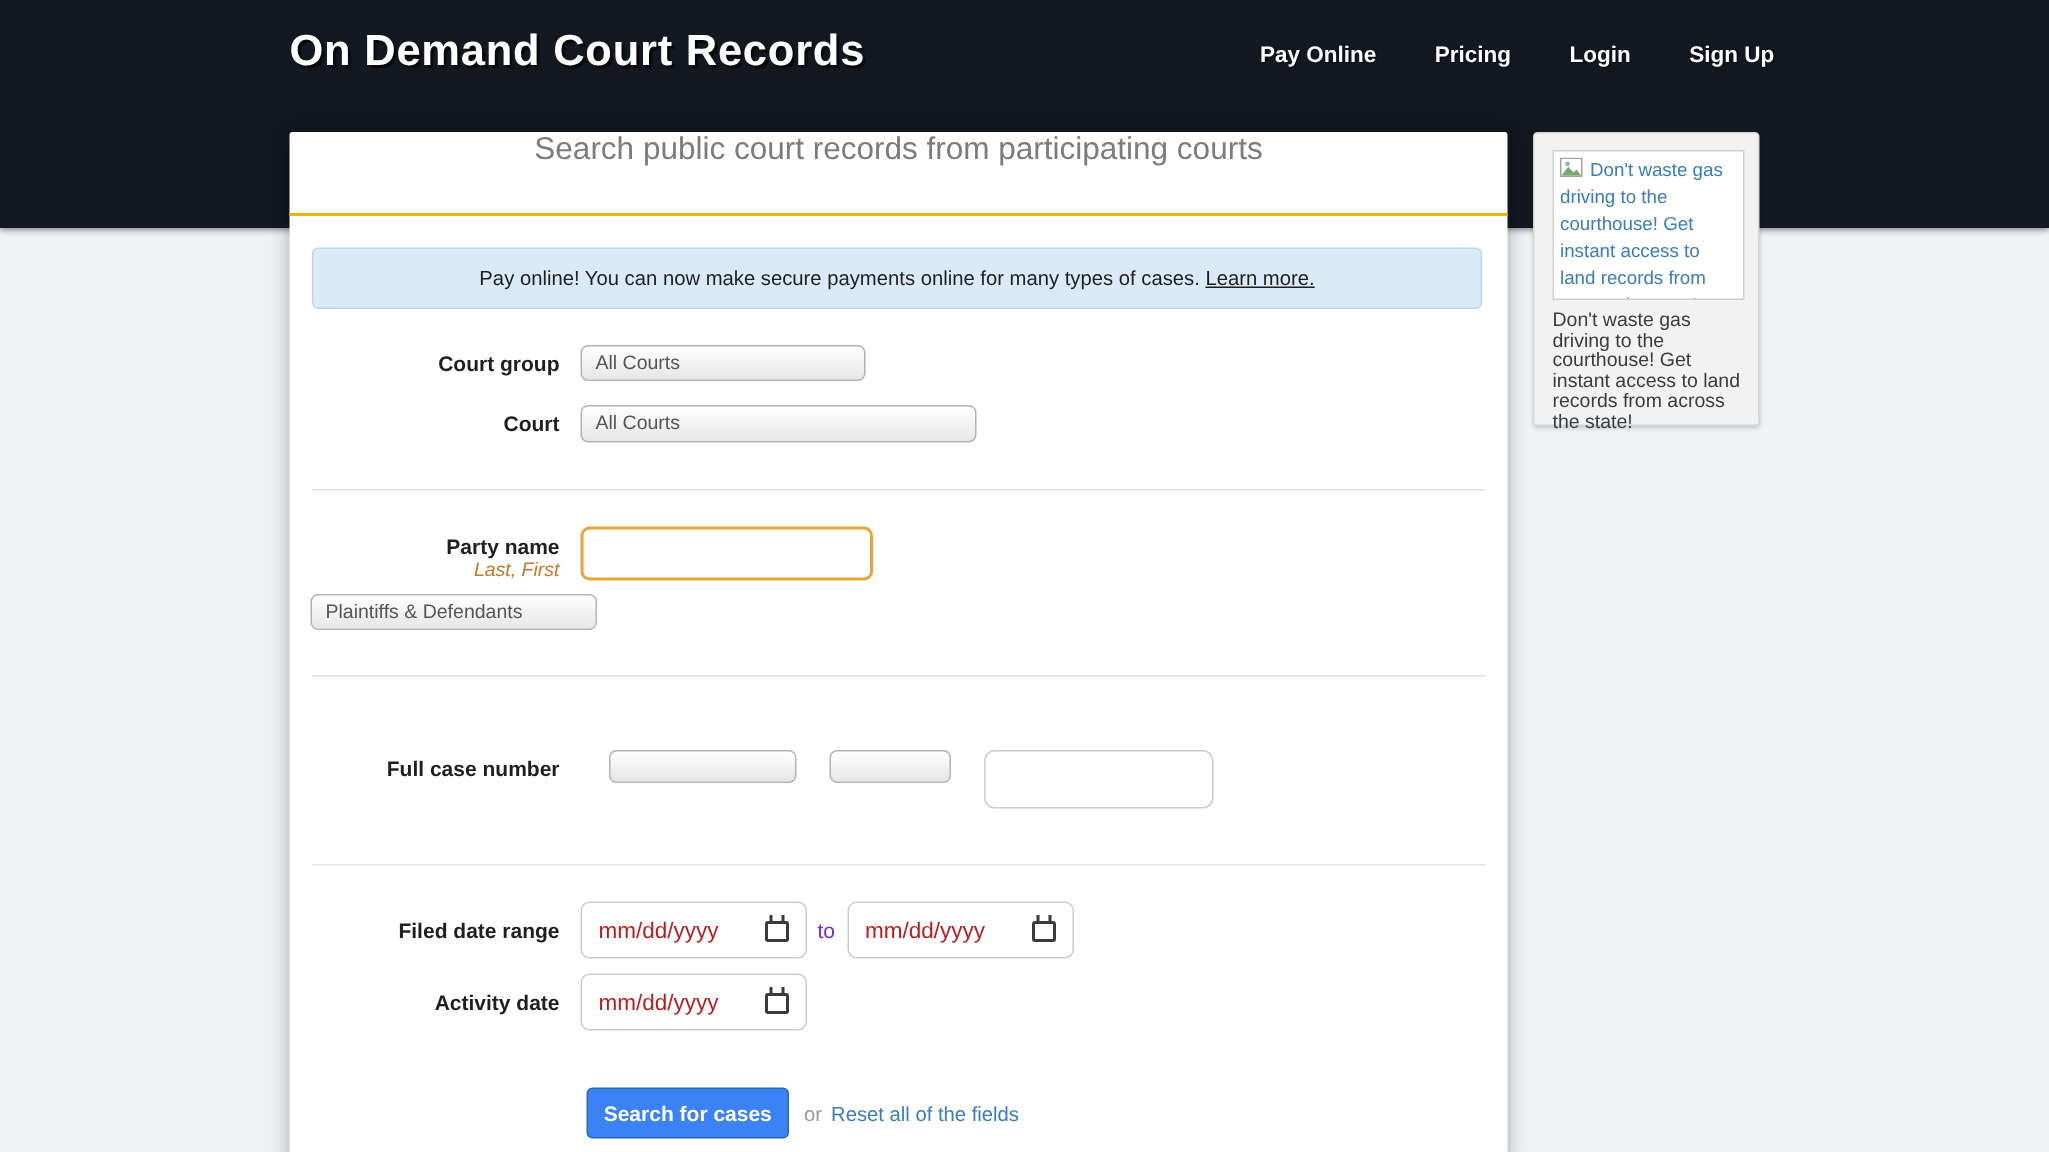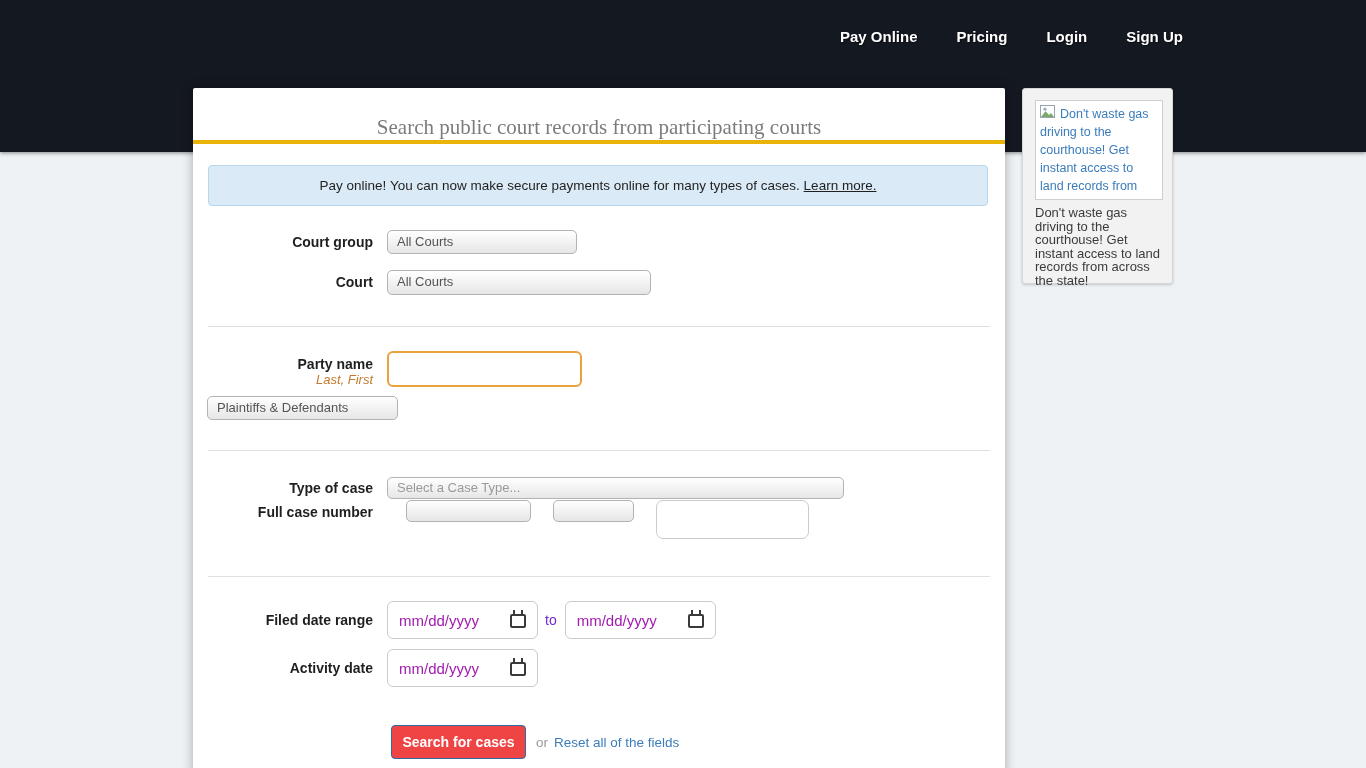--- a/index.html
+++ b/index.html
@@ -35,22 +35,22 @@
   }
 
   
   .card {
     position:absolute; left:193px; top:88px; width:812px; height:690px;
     background:#ffffff;
     box-shadow:0 0 12px rgba(0,0,0,.30);
     border-radius:2px;
   }
   .card-header {
-    height:56px; border-bottom:4px solid #eab308;
-    display:flex; align-items:flex-end; justify-content:center;font-family:Liberation Serif, serif;
+    height:56px; border-bottom:2px solid #eab308;
+    display:flex; align-items:flex-start; justify-content:center;
   }
   .card-title {
     font-size:21px; font-weight:normal; color:#7c7c7c;
     text-shadow:0 1px 0 #fff;
   }
   .banner {
     position:absolute; left:15px; top:77px; width:780px; height:41px;
     background:#daeaf6; border:1px solid #b9d7ea; border-radius:4px;
     display:flex; align-items:center; justify-content:center;
     font-size:13.5px; color:#1f1f1f; white-space:pre;
@@ -91,34 +91,34 @@
     border-top:1px solid #e0e0e0;
   }
 
   
   .datebox {
     width:151px; height:38px;
     border:1px solid #cbcbcb; border-radius:6px; background:#fff;
     display:flex; align-items:center; justify-content:space-between;
     padding:0 11px; cursor:text;
   }
-  .datetext { font-size:15px; color:#a21caf; }
+  .datetext { font-size:15px; color:#b91c1c; }
   .cal-icon {
     position:relative; width:16px; height:14px; margin-top:2px;
     border:2px solid #3a3a3a; border-radius:2px; flex:none;
   }
   .cal-icon::before {
     content:""; position:absolute; left:1px; right:1px; top:-6px; height:4px;
     border-left:2px solid #3a3a3a; border-right:2px solid #3a3a3a;
   }
   .to-sep { font-size:14px; color:#6d28d9; align-self:center; margin:0 8px 0 7px; }
 
   .btn-primary {
     width:135px; height:34px; border:1px solid #2a6aa5; border-radius:4px;
-    background:#ef4444; color:#fff; font-size:14px; font-weight:bold;
+    background:#3b82f6; color:#fff; font-size:14px; font-weight:bold;
     font-family:"Liberation Sans", sans-serif; cursor:pointer;
   }
   .or-sep { font-size:13.5px; color:#9a9a9a; align-self:center; margin-left:10px; }
   .reset-link {
     font-size:13.5px; color:#3b7cbb; text-decoration:none;
     align-self:center; margin-left:6px; cursor:pointer;
   }
 
   
   .widget {
@@ -137,20 +137,21 @@
   .broken-img-icon { float:left; margin:1px 3px 0 0; }
   .ad-caption {
     position:absolute; left:12px; top:117px; width:132px;
     font-size:13px; line-height:13.6px; color:#3b3b3b;
   }
 </style>
 </head>
 <body>
 
 <div class="header-band">
+  <div class="brand">On Demand Court Records</div>
   <nav class="top-nav">
     <a href="#">Pay Online</a>
     <a href="#">Pricing</a>
     <a href="#">Login</a>
     <a href="#">Sign Up</a>
   </nav>
 </div>
 
 <div class="card">
 
@@ -181,24 +182,20 @@
     </div>
     <input class="ctl txt party-input" type="text" value="" style="">
   </div>
 
   <div class="row" style="top:308px;">
     <div class="ctl sel" style="width:191px;">Plaintiffs &amp; Defendants</div>
   </div>
 
   <div class="divider" style="top:362px;"></div>
 
-  <div class="row" style="top:389px;">
-    <div class="lbl" style="padding-top:3px;">Type of case</div>
-    <div class="ctl sel placeholder" style="width:457px; height:22px; line-height:20px;">Select a Case Type...</div>
-  </div>
 
   <div class="row" style="top:412px;gap:19px;">
     <div class="lbl" style="padding-top:4px;">Full case number</div>
     <div class="ctl sel" style="width:125px; height:22px;"></div>
     <div class="sel" style="width:81px; height:22px; margin-left:3px;"></div>
     <input class="txt" type="text" style="width: 153px; height: 39px; margin-left: 3px; border-radius: 7px;" value="">
   </div>
 
   <div class="divider" style="top:488px;"></div>
 

